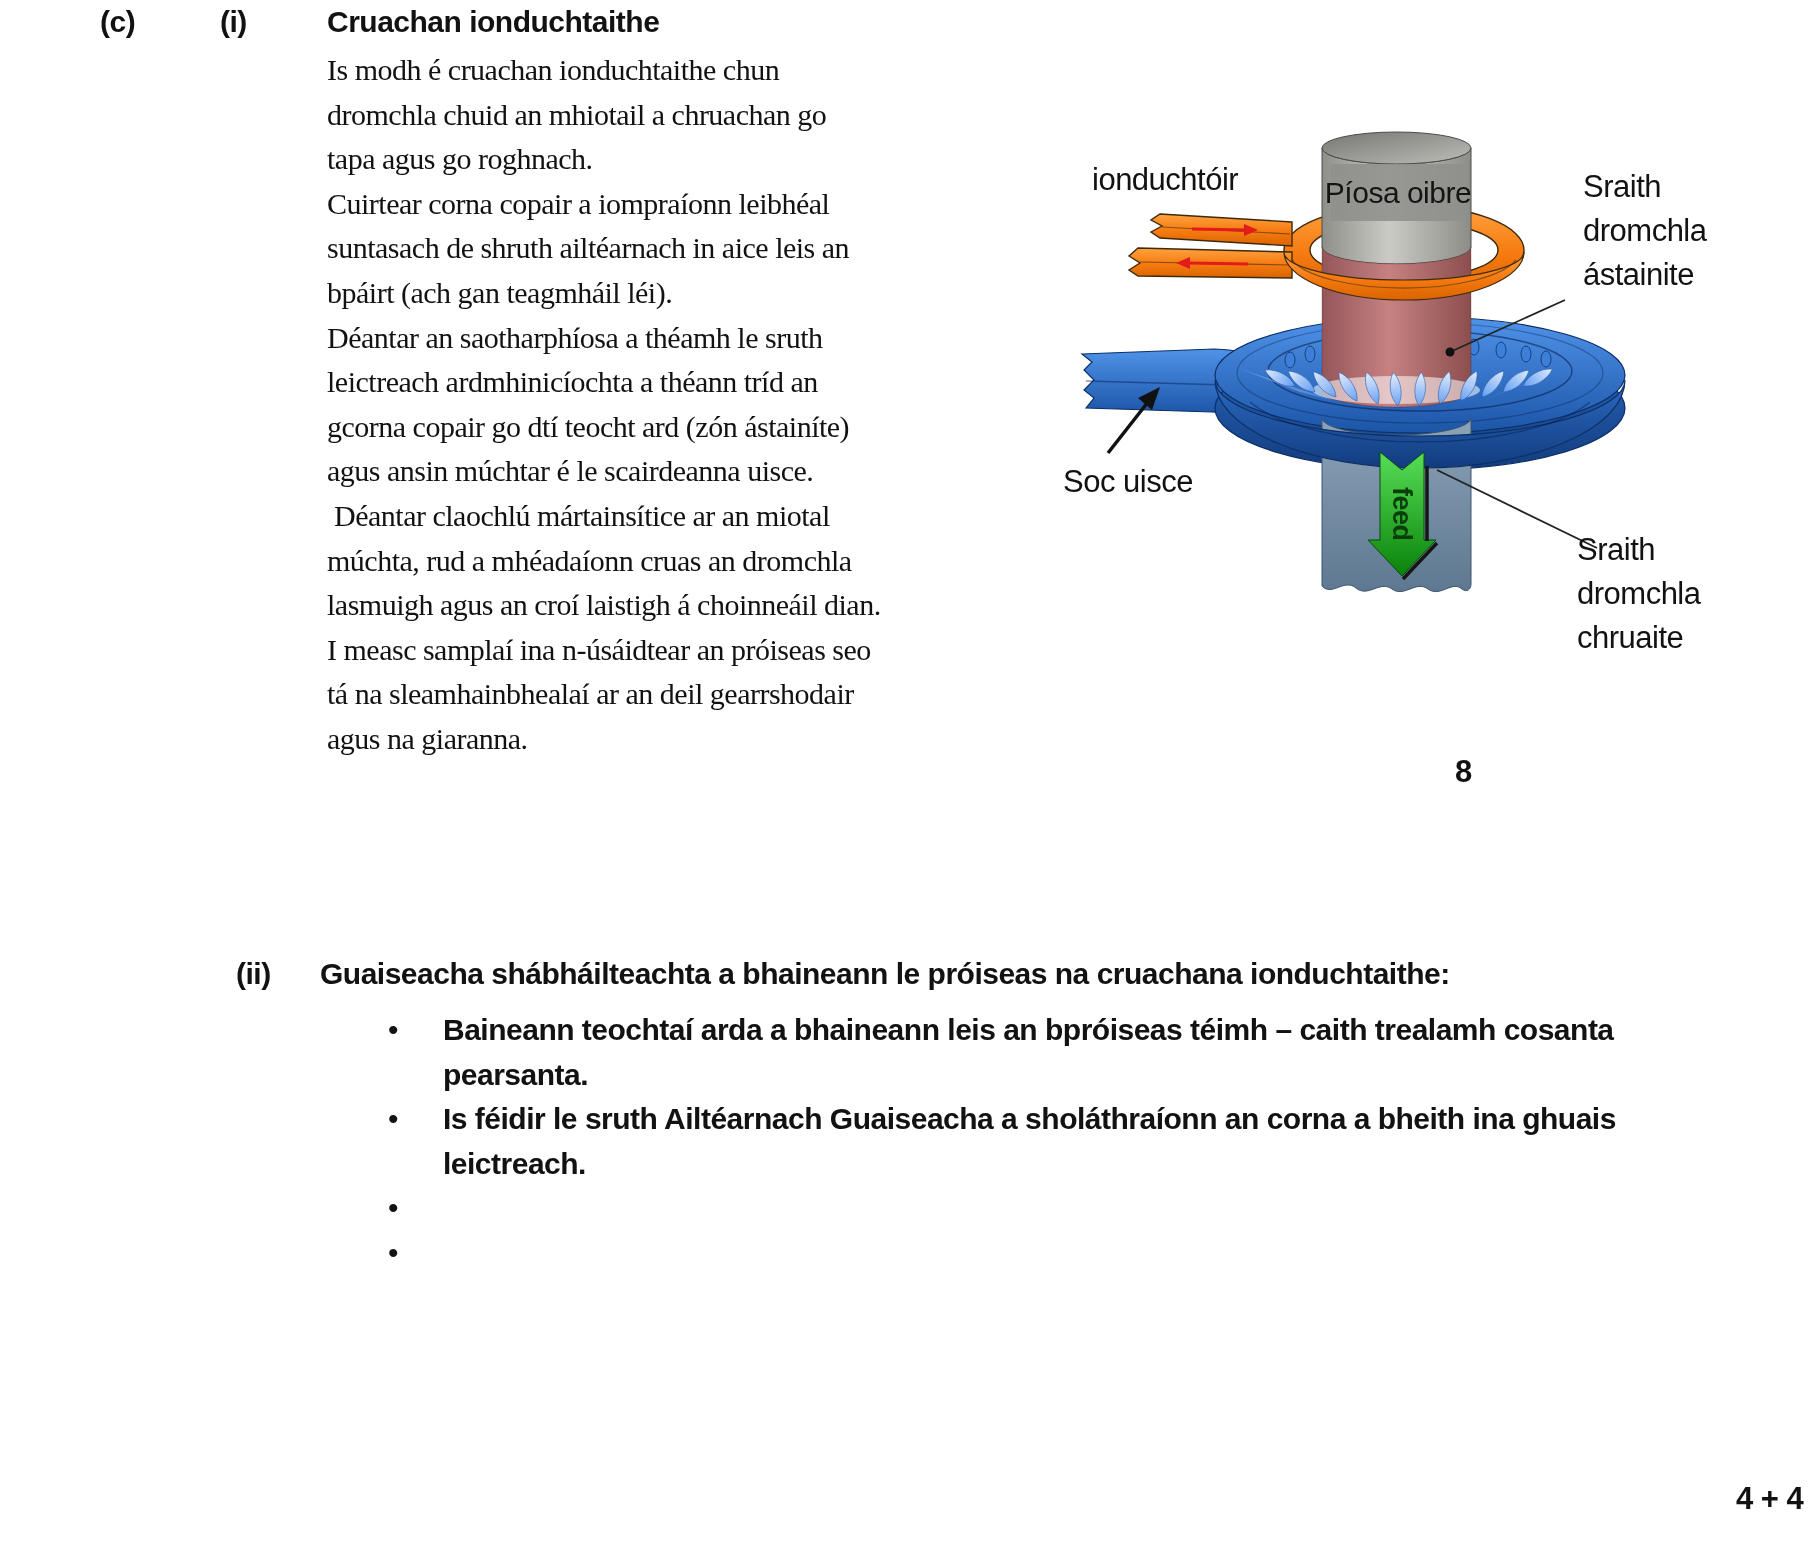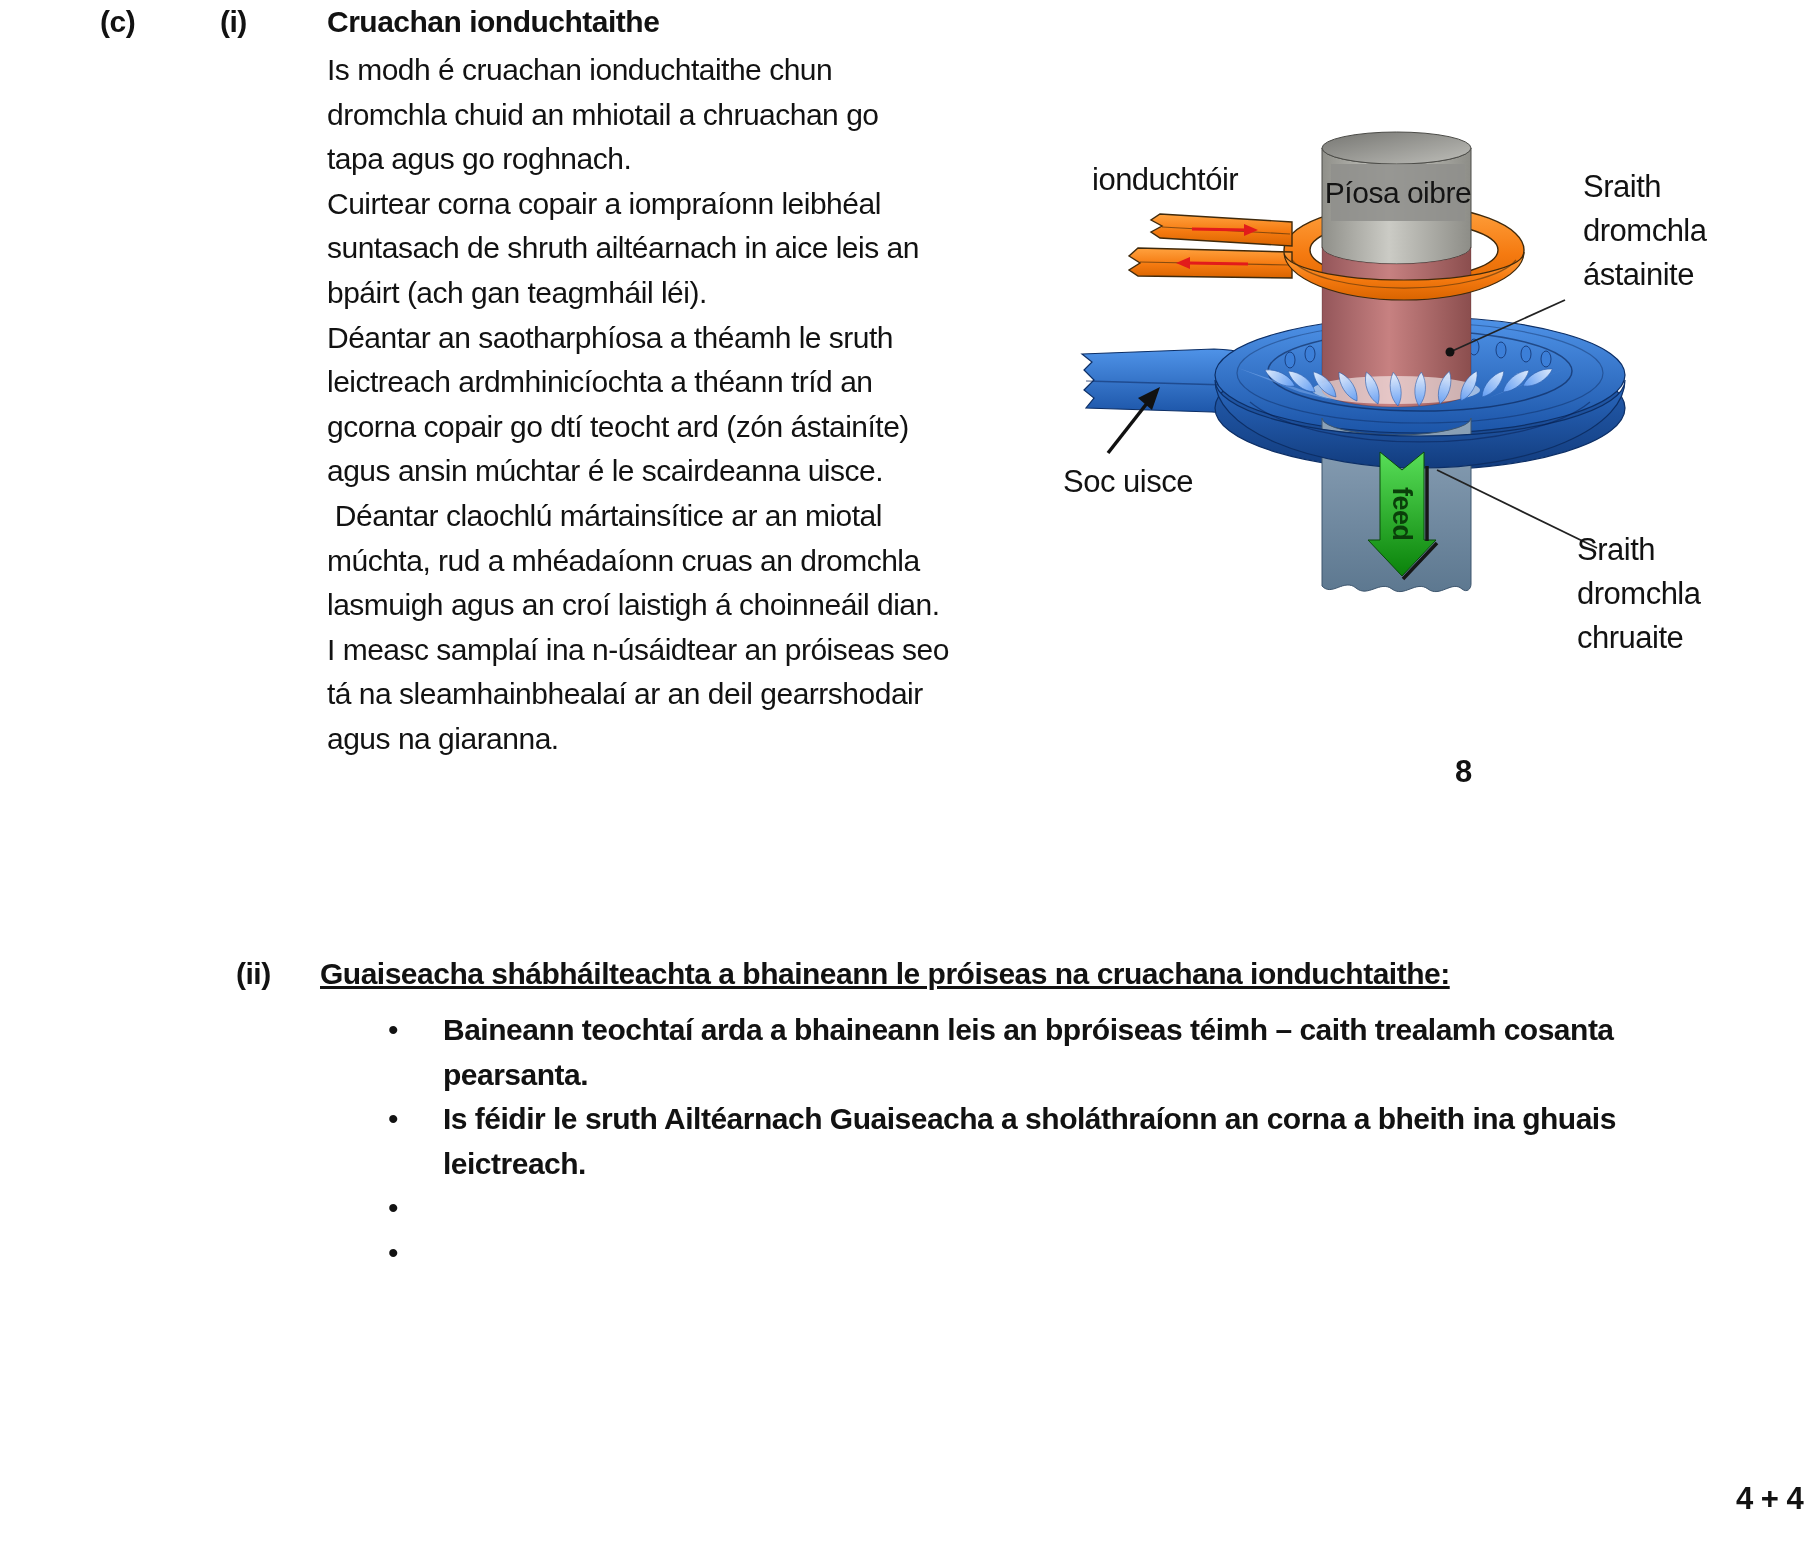--- a/index.html
+++ b/index.html
@@ -19,41 +19,41 @@
 </style>
 </head>
 <body>
 
 <div class="page">
 
   <div class="abs bold" style="left:100px;top:0px;">(c)</div>
   <div class="abs bold" style="left:220px;top:0px;">(i)</div>
   <div class="abs bold" style="left:327px;top:0px;">Cruachan ionduchtaithe</div>
 
-  <div class="abs pre" style="left:327px;top:48px;">Is modh é cruachan ionduchtaithe chun
+  <div class="abs pre" style="left:327px;top:48px;font-family:Liberation Serif, serif;">Is modh é cruachan ionduchtaithe chun
 dromchla chuid an mhiotail a chruachan go
 tapa agus go roghnach.
 Cuirtear corna copair a iompraíonn leibhéal
 suntasach de shruth ailtéarnach in aice leis an
 bpáirt (ach gan teagmháil léi).
 Déantar an saotharphíosa a théamh le sruth
 leictreach ardmhinicíochta a théann tríd an
 gcorna copair go dtí teocht ard (zón ástainíte)
 agus ansin múchtar é le scairdeanna uisce.
  Déantar claochlú mártainsítice ar an miotal
 múchta, rud a mhéadaíonn cruas an dromchla
 lasmuigh agus an croí laistigh á choinneáil dian.
 I measc samplaí ina n-úsáidtear an próiseas seo
 tá na sleamhainbhealaí ar an deil gearrshodair
 agus na giaranna.</div>
 
   <div class="abs bold" style="left:1455px;top:750px;font-size:31px;">8</div>
 
   <div class="abs bold" style="left:220px;top:952px;margin-left:16px;">(ii)</div>
-  <div class="abs bold pre" style="left:320px;top:952px;text-decoration:underline;">Guaiseacha shábháilteachta a bhaineann le próiseas na cruachana ionduchtaithe:</div>
+  <div class="abs bold pre" style="left:320px;top:952px;">Guaiseacha shábháilteachta a bhaineann le próiseas na cruachana ionduchtaithe:</div>
 
   <div class="bullets">
 
       <div class="bullet-row">
         <span class="bullet-dot">•</span>
         <div class="bullet-text">Baineann teochtaí arda a bhaineann leis an bpróiseas téimh – caith trealamh cosanta
 pearsanta.</div>
       </div>
 
       <div class="bullet-row">

